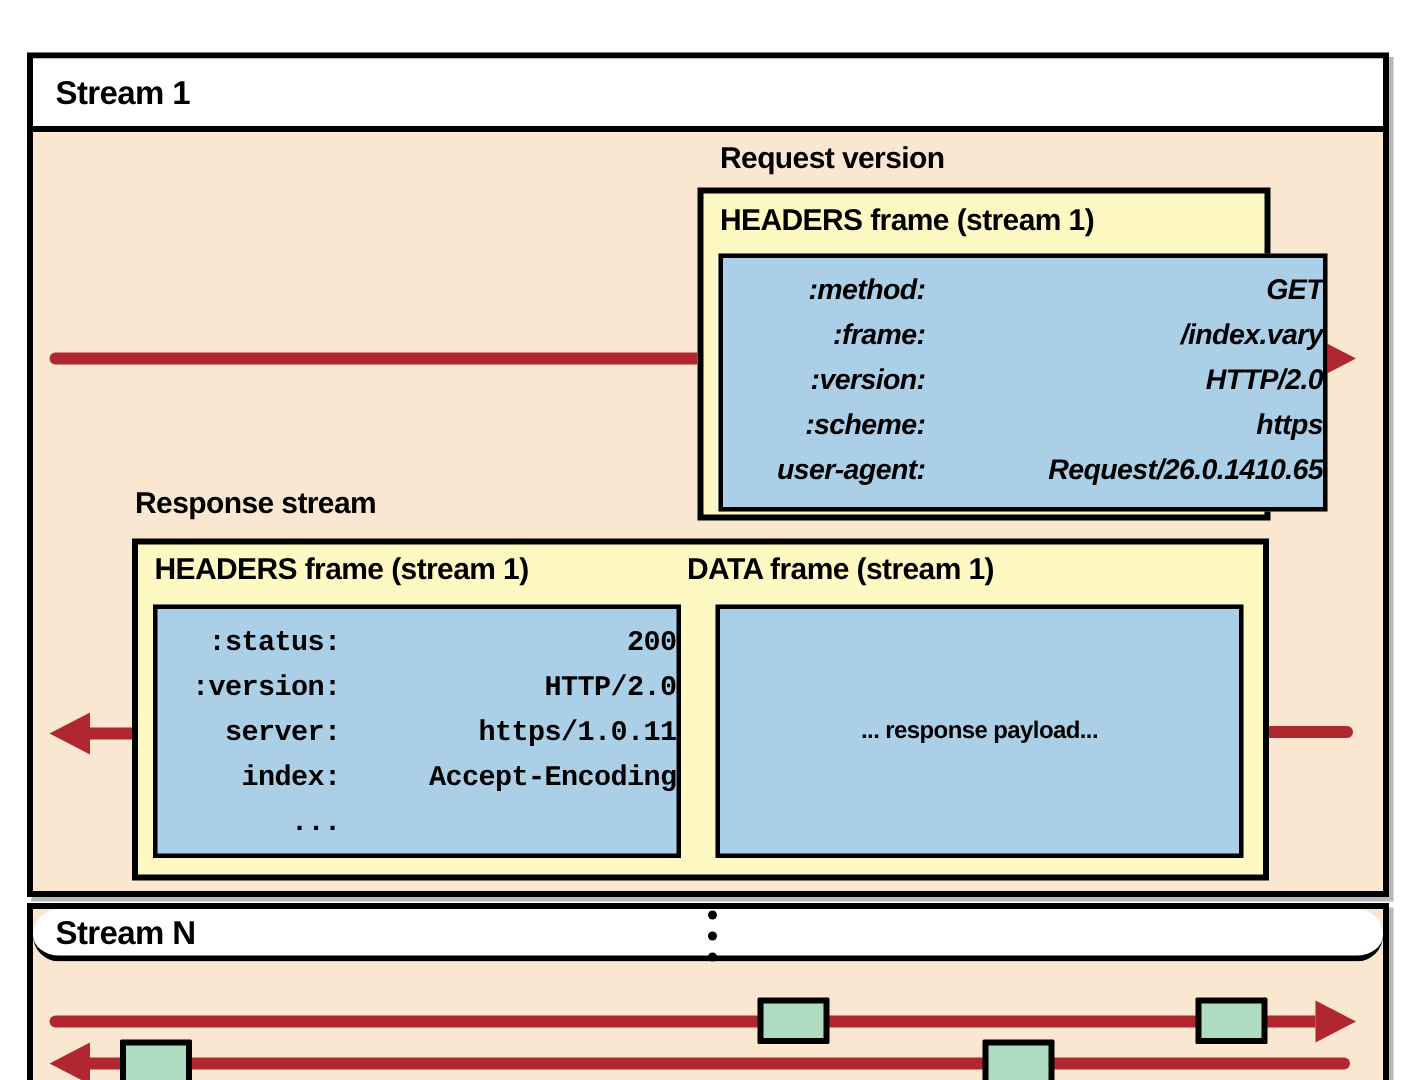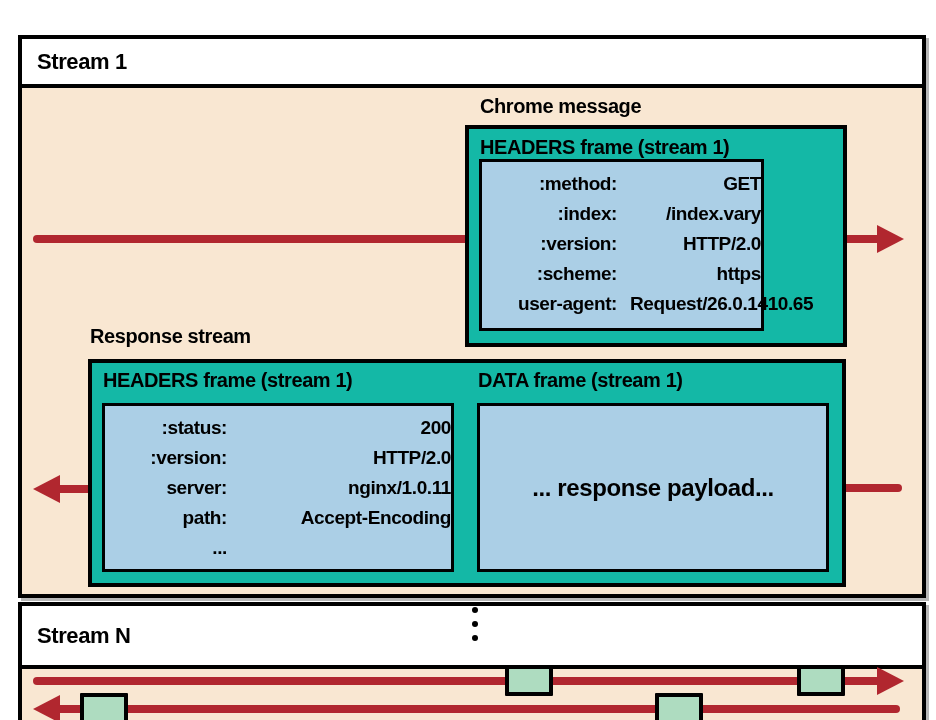--- a/index.html
+++ b/index.html
@@ -11,47 +11,47 @@
 
   
   .grp{position:absolute;left:0;width:908px;box-sizing:border-box;
        border:4px solid #000;background:#f9e7d2;
        box-shadow:3px 3px 0 rgba(0,0,0,0.28);}
   .grp1{top:0;height:563px;}
   .grp2{top:567px;height:141px;}
   .bar{background:#ffffff;border-bottom:4px solid #000;display:flex;align-items:center;
        padding-left:15px;box-sizing:border-box;}
   .grp1 .bar{height:49px;}
-  .grp2 .bar{height:63px;}
+  .grp2 .bar{height:35px;border-radius:22px;}
   .bar-label{font-size:22px;font-weight:700;letter-spacing:-0.4px;}
 
   
   .msg-label{position:absolute;font-size:20px;font-weight:700;letter-spacing:-0.4px;z-index:5;}
   .frame-title{font-size:20px;font-weight:700;letter-spacing:-0.4px;}
 
   
-  .greenbox{position:absolute;background:#14b8a6;border:4px solid #000;box-sizing:border-box;z-index:4;}
+  .greenbox{position:absolute;background:#fef9c3;border:4px solid #000;box-sizing:border-box;z-index:4;}
   .bluebox{position:absolute;background:#abcfe6;border:3px solid #000;box-sizing:border-box;}
 
   .req-green{left:447px;top:90px;width:382px;height:222px;}
   .req-title{position:absolute;left:11px;top:7px;}
-  .req-blue{left:10px;top:30px;width:285px;height:172px;padding-top:7px;}
+  .req-blue{left:10px;top:40px;width:406px;height:172px;padding-top:7px;font-style:italic;}
 
   .resp-green{left:70px;top:324px;width:758px;height:228px;}
   .resp-title-headers{position:absolute;left:11px;top:6px;}
-  .resp-title-data{position:absolute;left:386px;top:6px;}
+  .resp-title-data{position:absolute;left:366px;top:6px;}
   .resp-blue-headers{left:10px;top:40px;width:352px;height:169px;padding-top:7px;}
   .resp-blue-data{left:385px;top:40px;width:352px;height:169px;display:flex;align-items:center;justify-content:center;}
 
   .hrow{display:grid;grid-template-columns:135px 1fr;column-gap:13px;
         font-size:19px;font-weight:700;letter-spacing:-0.4px;line-height:30px;}
-  .resp-blue-headers .hrow{grid-template-columns:122px 1fr;}
+  .resp-blue-headers .hrow{grid-template-columns:122px 1fr;font-family:Liberation Mono, monospace;}
   .hkey{text-align:right;white-space:nowrap;}
   .hval{text-align:right;white-space:nowrap;}
-  .payload-text{font-size:24px;font-weight:700;letter-spacing:-0.4px;}
+  .payload-text{font-size:16px;font-weight:700;letter-spacing:-0.4px;}
 
   
   .shaft{position:absolute;height:8px;background:#b1272f;z-index:2;}
   .cap-l{border-radius:4px 0 0 4px;}
   .cap-r{border-radius:0 4px 4px 0;}
   .head{position:absolute;width:0;height:0;border-top:14px solid transparent;
         border-bottom:14px solid transparent;z-index:2;}
   .head-r{border-left:27px solid #b1272f;}
   .head-l{border-right:27px solid #b1272f;}
 
@@ -69,31 +69,31 @@
 
 <div class="page">
   <div class="diagram">
 
     <div class="grp grp1">
       <div class="bar">
         <span class="bar-label">Stream 1</span>
       </div>
     </div>
 
-    <div class="msg-label" style="left:462px;top:60px;">Chrome message</div>
+    <div class="msg-label" style="left:462px;top:60px;">Request version</div>
 
     <div class="greenbox req-green">
       <div class="frame-title req-title">HEADERS frame (stream 1)</div>
       <div class="bluebox req-blue">
         <div class="hrow">
           <span class="hkey">:method:</span>
           <span class="hval">GET</span>
         </div>
         <div class="hrow">
-          <span class="hkey">:index:</span>
+          <span class="hkey">:frame:</span>
           <span class="hval">/index.vary</span>
         </div>
         <div class="hrow">
           <span class="hkey">:version:</span>
           <span class="hval">HTTP/2.0</span>
         </div>
         <div class="hrow">
           <span class="hkey">:scheme:</span>
           <span class="hval">https</span>
         </div>
@@ -118,24 +118,24 @@
         <div class="hrow">
           <span class="hkey">:status:</span>
           <span class="hval">200</span>
         </div>
         <div class="hrow">
           <span class="hkey">:version:</span>
           <span class="hval">HTTP/2.0</span>
         </div>
         <div class="hrow">
           <span class="hkey">server:</span>
-          <span class="hval">nginx/1.0.11</span>
+          <span class="hval">https/1.0.11</span>
         </div>
         <div class="hrow">
-          <span class="hkey">path:</span>
+          <span class="hkey">index:</span>
           <span class="hval">Accept-Encoding</span>
         </div>
         <div class="hrow">
           <span class="hkey">...</span>
           <span class="hval"></span>
         </div>
       </div>
 
       <div class="bluebox resp-blue-data">
         <span class="payload-text">... response payload...</span>

